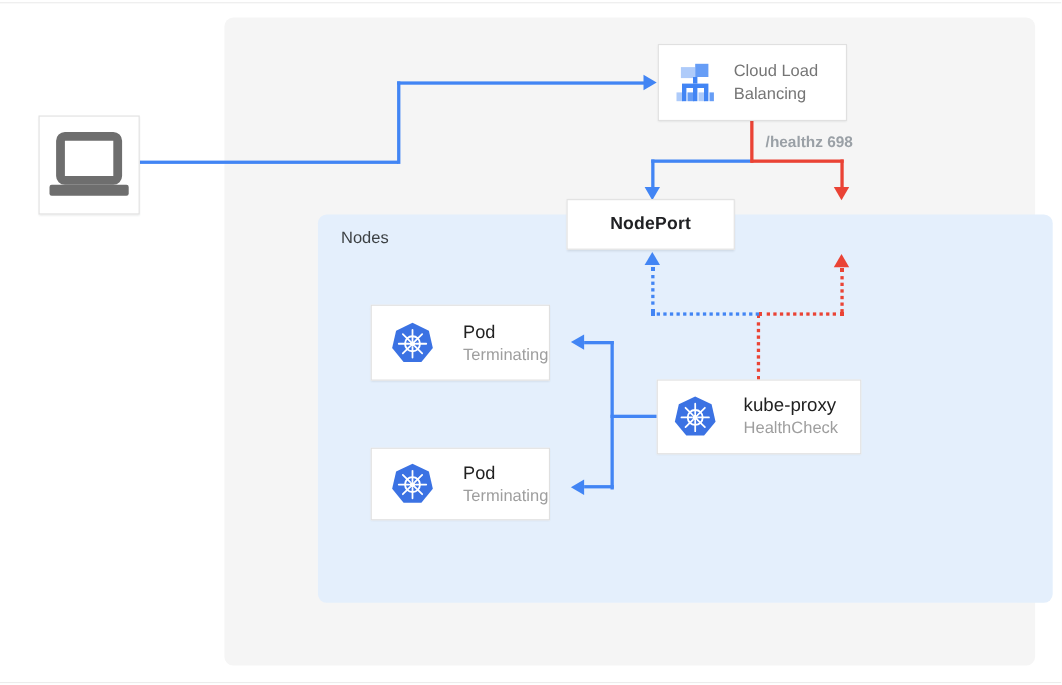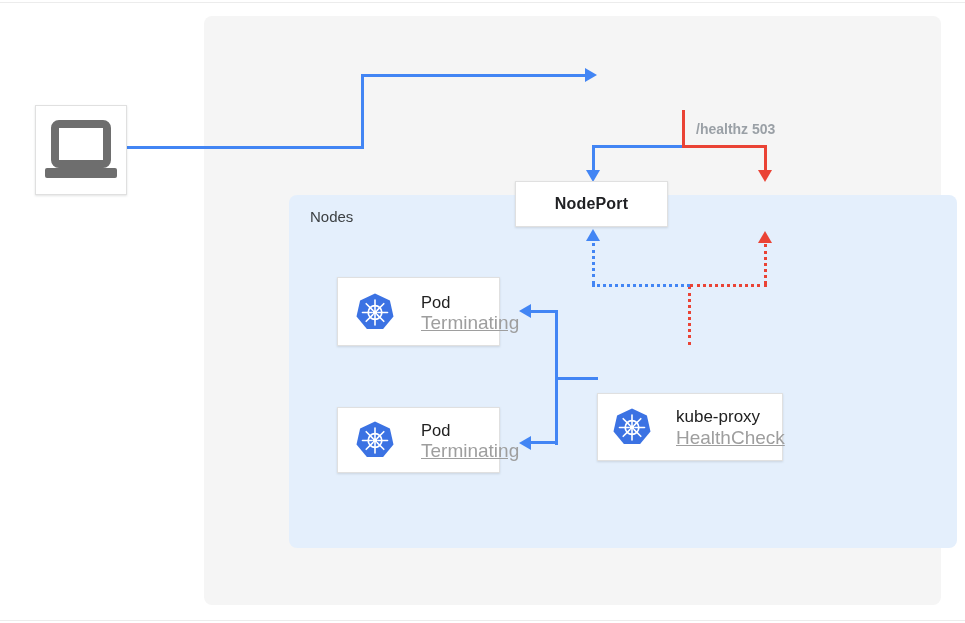--- a/index.html
+++ b/index.html
@@ -53,23 +53,23 @@
   .nodeport{left:515px;top:181px;width:153px;height:46px;
             display:flex;align-items:center;justify-content:center;}
   .hcnp{left:689px;top:181px;width:151px;height:48px;
         display:flex;align-items:center;justify-content:center;text-align:center;}
   .bold-label{font-weight:bold;font-size:16px;color:#202124;letter-spacing:.2px;}
   .hcnp .bold-label{font-size:15.5px;line-height:20px;}
   .pod{width:163px;display:flex;align-items:center;gap:26px;padding-left:17px;}
   .pod1{left:337px;top:277px;height:69px;}
   .pod2{left:337px;top:407px;height:66px;}
   .kube{left:597px;top:345px;width:186px;height:68px;
-        display:flex;align-items:center;gap:24px;padding-left:14px;margin-top:48px;}
+        display:flex;align-items:center;gap:24px;padding-left:14px;}
   .title{font-size:16.5px;color:#212121;line-height:22px;}
-  .sub{font-size:19px;color:var(--secondary-text,#9e9e9e);line-height:20px;text-decoration:underline;}
+  .sub{font-size:15px;color:var(--secondary-text,#9e9e9e);line-height:20px;}
   .kube .title{font-size:17px;}
   .healthz{position:absolute;left:696px;top:121px;font-size:14px;font-weight:bold;
            color:var(--healthz-text,#9aa0a6);z-index:6;}
   .icon{display:inline-flex;line-height:0;}
 </style>
 </head>
 <body>
 
 <div class="canvas">
 
@@ -86,21 +86,21 @@
   <div class="ln blue" style="left:361px;top:74px;width:225px;height:3px"></div>
   <div class="arr right-blue" style="left:585px;top:68px"></div>
 
   <div class="ln red" style="left:682px;top:110px;width:3px;height:38px"></div>
   <div class="ln blue" style="left:592px;top:145px;width:90px;height:3px"></div>
   <div class="ln blue" style="left:592px;top:145px;width:3px;height:26px"></div>
   <div class="arr down-blue" style="left:586px;top:170px"></div>
   <div class="ln red" style="left:682px;top:145px;width:85px;height:3px"></div>
   <div class="ln red" style="left:764px;top:145px;width:3px;height:26px"></div>
   <div class="arr down-red" style="left:758px;top:170px"></div>
-  <div class="healthz">/healthz 503</div>
+  <div class="healthz">/healthz 698</div>
 
   <div class="dot red-v" style="left:688px;top:286px;height:59px"></div>
   <div class="dot blue-h" style="left:592px;top:284px;width:98px"></div>
   <div class="dot red-h" style="left:690px;top:284px;width:77px"></div>
   <div class="dot blue-v" style="left:592px;top:243px;height:41px"></div>
   <div class="arr up-blue" style="left:586px;top:229px"></div>
   <div class="dot red-v" style="left:764px;top:244px;height:40px"></div>
   <div class="arr up-red" style="left:758px;top:231px"></div>
 
   <div class="ln blue" style="left:555px;top:377px;width:43px;height:3px"></div>
@@ -112,20 +112,38 @@
 
   <div class="box client">
     <span class="icon">
       <svg width="74" height="62" viewBox="0 0 74 62">
         <rect x="11" y="5" width="52" height="40" rx="4" fill="none" stroke="#6e6e6e" stroke-width="8"></rect>
         <rect x="1" y="49" width="72" height="10" rx="2" fill="#6e6e6e"></rect>
       </svg>
     </span>
   </div>
 
+  <div class="box cloudlb">
+    <span class="icon">
+      <svg width="40" height="40" viewBox="0 0 40 40">
+        <rect x="7" y="6" width="13" height="10" fill="#aecbfa"></rect>
+        <rect x="20" y="3" width="12" height="12" fill="#669df6"></rect>
+        <rect x="18" y="15" width="4" height="6" fill="#4285f4"></rect>
+        <rect x="8" y="21" width="24" height="4" fill="#4285f4"></rect>
+        <rect x="3" y="29" width="6" height="8" fill="#aecbfa"></rect>
+        <rect x="13" y="29" width="6" height="8" fill="#669df6"></rect>
+        <rect x="23" y="29" width="6" height="8" fill="#aecbfa"></rect>
+        <rect x="33" y="29" width="4" height="8" fill="#669df6"></rect>
+        <rect x="8" y="25" width="4" height="12" fill="#4285f4"></rect>
+        <rect x="18" y="25" width="4" height="12" fill="#4285f4"></rect>
+        <rect x="28" y="25" width="4" height="12" fill="#4285f4"></rect>
+      </svg>
+    </span>
+    <div class="lb-label">Cloud Load Balancing</div>
+  </div>
 
   <div class="box nodeport">
     <span class="bold-label">NodePort</span>
   </div>
 
 
   <div class="box pod pod1">
     <span class="icon">
       <svg width="40" height="40" viewBox="0 0 40 40">
         <polygon points="20,1.5 34.9,8.6 38.5,24.4 28.1,37 11.9,37 1.5,24.4 5.1,8.6" fill="#3b72e3"></polygon>

